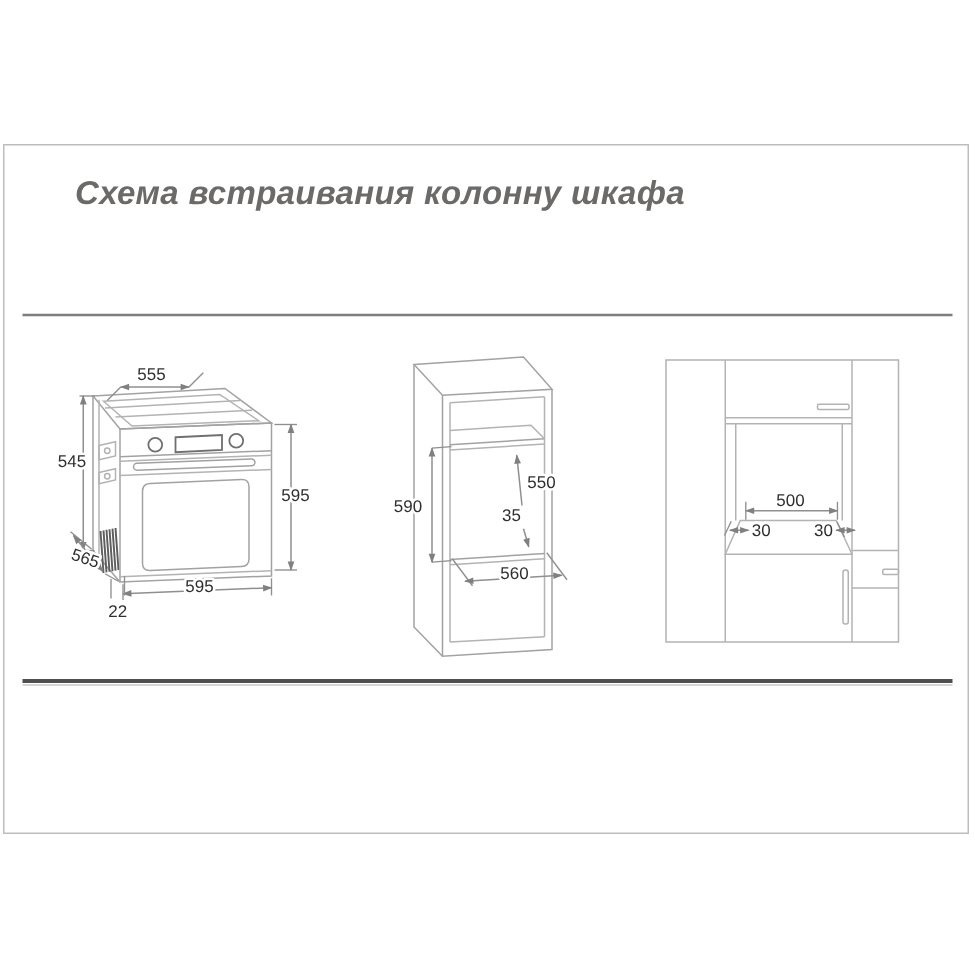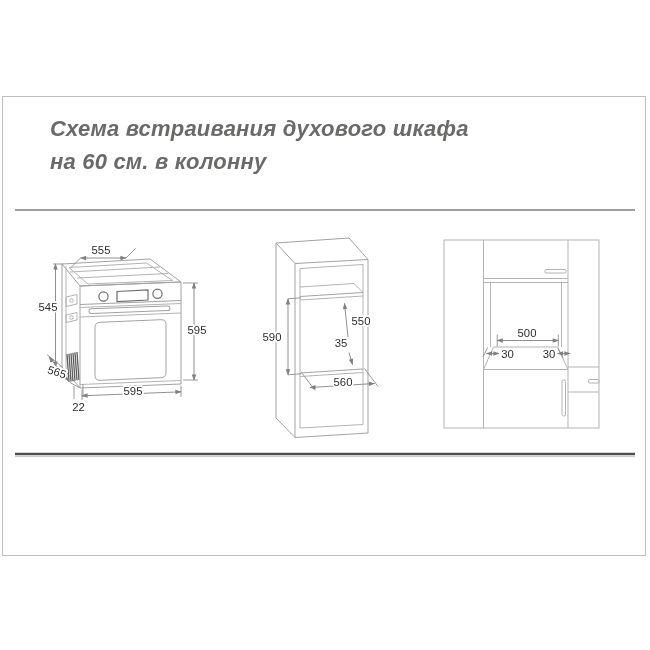--- a/index.html
+++ b/index.html
@@ -26,22 +26,21 @@
   .rule-bottom-shadow{stroke:#c9c9c9;stroke-width:1;}
 </style>
 </head>
 <body>
 
 <div id="stage">
 
   <div id="frame-box"></div>
 
   <div id="title">
-    <div>Схема встраивания духового шкафа</div>
-    <div>на 60 см. в колонну</div>
+    <div>Схема встраивания колонну шкафа</div>
   </div>
 
   <svg width="650" height="650" viewBox="0 0 650 650">
     <defs>
       <marker id="arr" viewBox="0 0 10 10" refX="9" refY="5" markerWidth="7" markerHeight="7" orient="auto-start-reverse">
         <path d="M10,5 L1,1.8 L1,8.2 Z" fill="#808080"></path>
       </marker>
     </defs>
 
     <line class="rule-top" x1="15" y1="210" x2="635" y2="210"></line>

